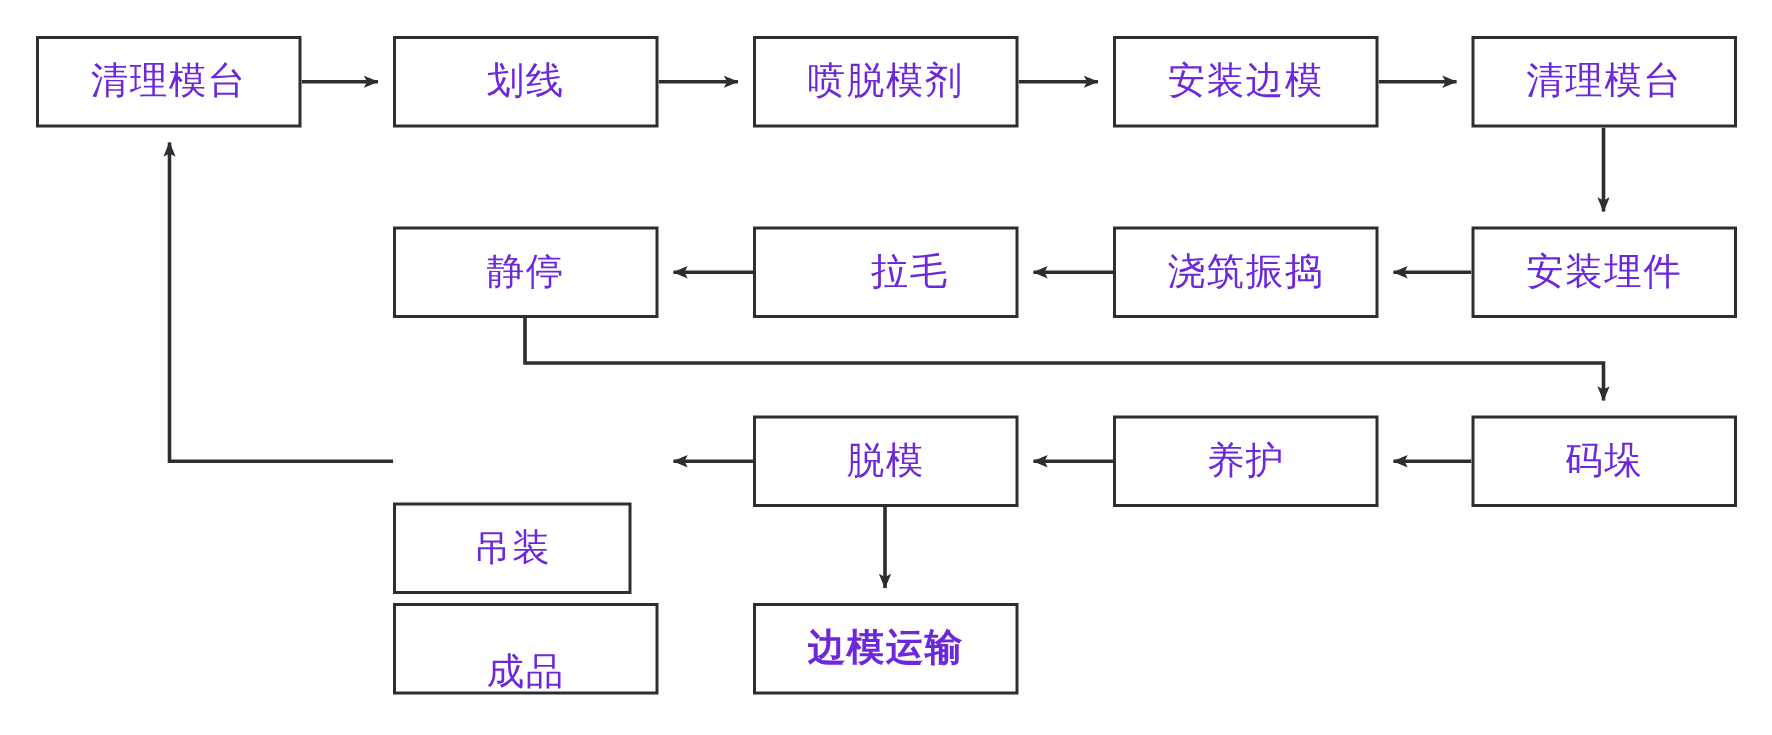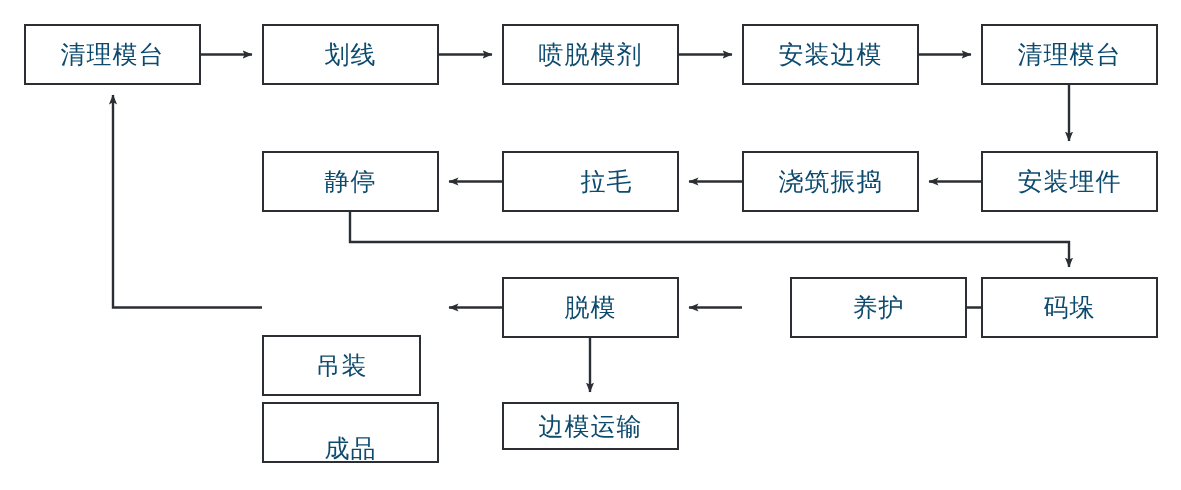--- a/index.html
+++ b/index.html
@@ -25,21 +25,21 @@
     height: 490px;
   }
   .node-box {
     position: absolute;
     box-sizing: border-box;
     border: 2.4px solid #2b2e33;
     background: #ffffff;
     display: flex;
     align-items: center;
     justify-content: center;
-    color: #0c4a6e;
+    color: #6d28d9;
     font-size: 25px;
     line-height: 1;
     letter-spacing: 1px;
     white-space: nowrap;
     z-index: 2;
   }
   .node-label {
     display: block;
   }
 </style>
@@ -123,33 +123,33 @@
   </div>
 
   <div class="node-box" style="left:262px; top:151px; width:177px; height:61px;">
     <span class="node-label">静停</span>
   </div>
 
   <div class="node-box" style="left:981px; top:277px; width:177px; height:61px;">
     <span class="node-label">码垛</span>
   </div>
 
-  <div class="node-box" style="left:742px; top:277px; width:177px; height:61px;margin-left:48px;">
+  <div class="node-box" style="left:742px; top:277px; width:177px; height:61px;">
     <span class="node-label">养护</span>
   </div>
 
   <div class="node-box" style="left:502px; top:277px; width:177px; height:61px;">
     <span class="node-label">脱模</span>
   </div>
 
   <div class="node-box" style="left:262px; top:287px; width:159px; height:61px;margin-top:48px;">
     <span class="node-label">吊装</span>
   </div>
 
   <div class="node-box" style="left:262px; top:402px; width:177px; height:61px;align-items:flex-end;">
     <span class="node-label">成品</span>
   </div>
 
-  <div class="node-box" style="left:502px; top:402px; width:177px; height:48px;">
+  <div class="node-box" style="left:502px; top:402px; width:177px; height:61px;font-weight:bold;">
     <span class="node-label">边模运输</span>
   </div>
 
 </div>
 
 </body></html>

